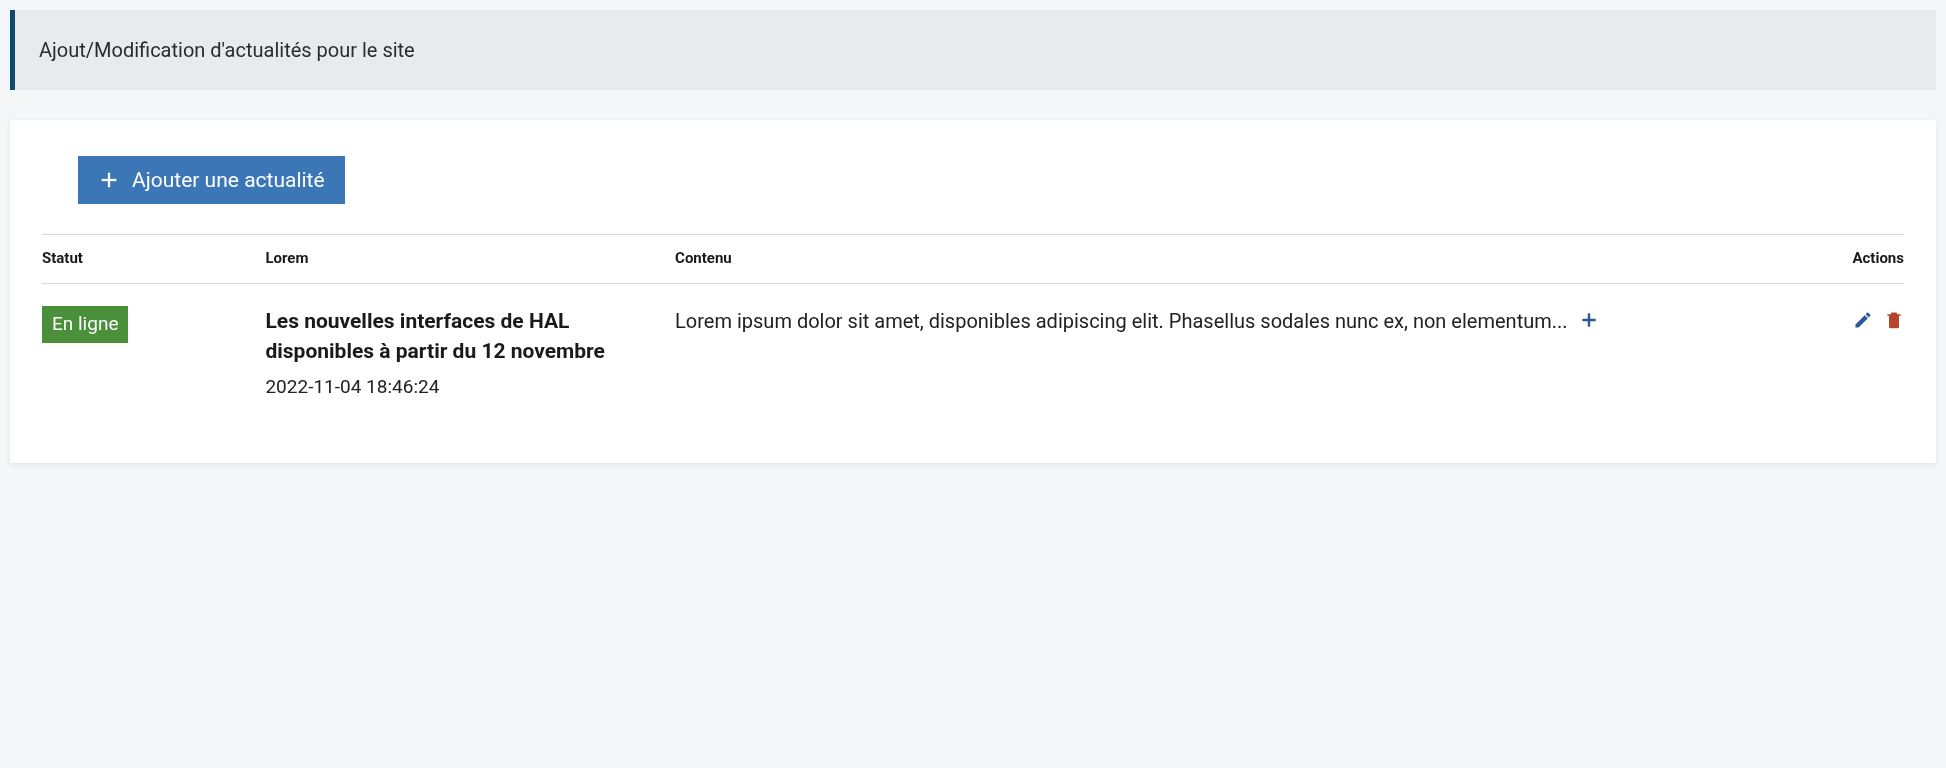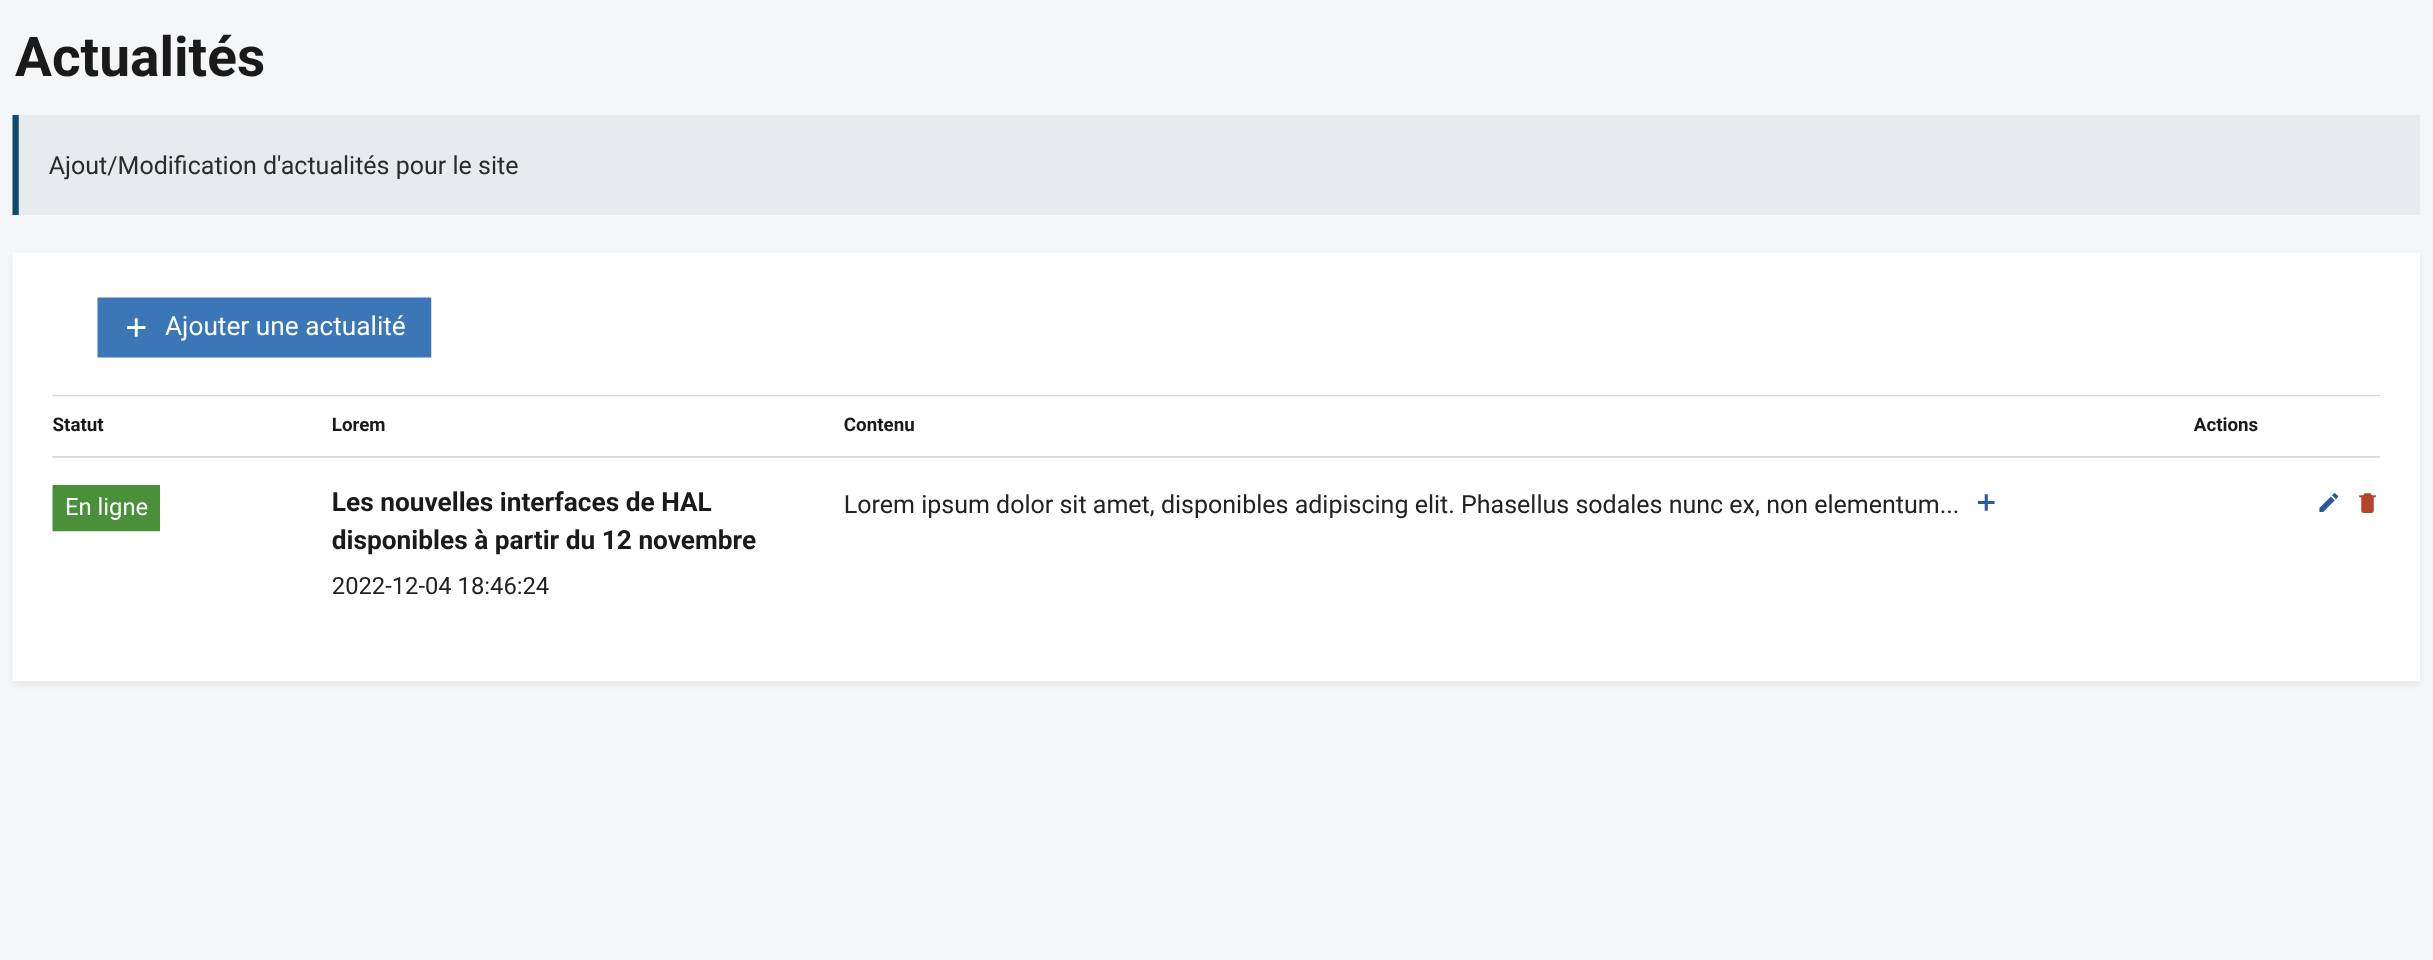--- a/index.html
+++ b/index.html
@@ -61,21 +61,21 @@
     .table thead th {
       text-align: left;
       font-size: 15px;
       font-weight: 700;
       color: #1a1a1a;
       padding: 14px 16px 16px 0;
       border-top: 1px solid #d6d6d6;
       border-bottom: 1px solid #d6d6d6;
     }
     .table thead th:last-child {
-      text-align: left;
+      text-align: right;
       padding-right: 0;
     }
     .table tbody td {
       vertical-align: top;
       padding: 22px 16px 22px 0;
       font-size: 20px;
       line-height: 1.5;
     }
     .col-status { width: 12%; }
     .col-title  { width: 22%; }
@@ -123,21 +123,20 @@
       vertical-align: middle;
     }
     .action-icon svg { width: 20px; height: 20px; }
     .edit-icon { color: #2b5a9b; }
     .delete-icon { color: #b5442a; }
   </style>
 </head>
 <body>
 
 <div class="page">
-  <h1 class="page-title">Actualités</h1>
 
   <div class="info-banner">Ajout/Modification d'actualités pour le site</div>
 
   <div class="content-card">
     <button class="add-button">
       <svg viewBox="0 0 24 24" fill="none" stroke="currentColor" stroke-width="2.5">
         <line x1="12" y1="4" x2="12" y2="20"></line>
         <line x1="4" y1="12" x2="20" y2="12"></line>
       </svg>
       <span>Ajouter une actualité</span>
@@ -152,21 +151,21 @@
           <th class="col-actions">Actions</th>
         </tr>
       </thead>
       <tbody>
         <tr>
           <td class="col-status">
             <span class="status-badge">En ligne</span>
           </td>
           <td class="col-title">
             <div class="row-title">Les nouvelles interfaces de HAL disponibles à partir du 12 novembre</div>
-            <div class="row-date">2022-12-04 18:46:24</div>
+            <div class="row-date">2022-11-04 18:46:24</div>
           </td>
           <td class="col-content">
             <span class="row-content">Lorem ipsum dolor sit amet, disponibles adipiscing elit. Phasellus sodales nunc ex, non elementum... </span><span class="expand-icon"><svg viewBox="0 0 24 24" fill="none" stroke="currentColor" stroke-width="3">
                   <line x1="12" y1="4" x2="12" y2="20"></line>
                   <line x1="4" y1="12" x2="20" y2="12"></line>
                 </svg></span>
           </td>
           <td class="col-actions actions-cell">
             <span class="action-icon edit-icon">
               <svg viewBox="0 0 24 24" fill="currentColor">

